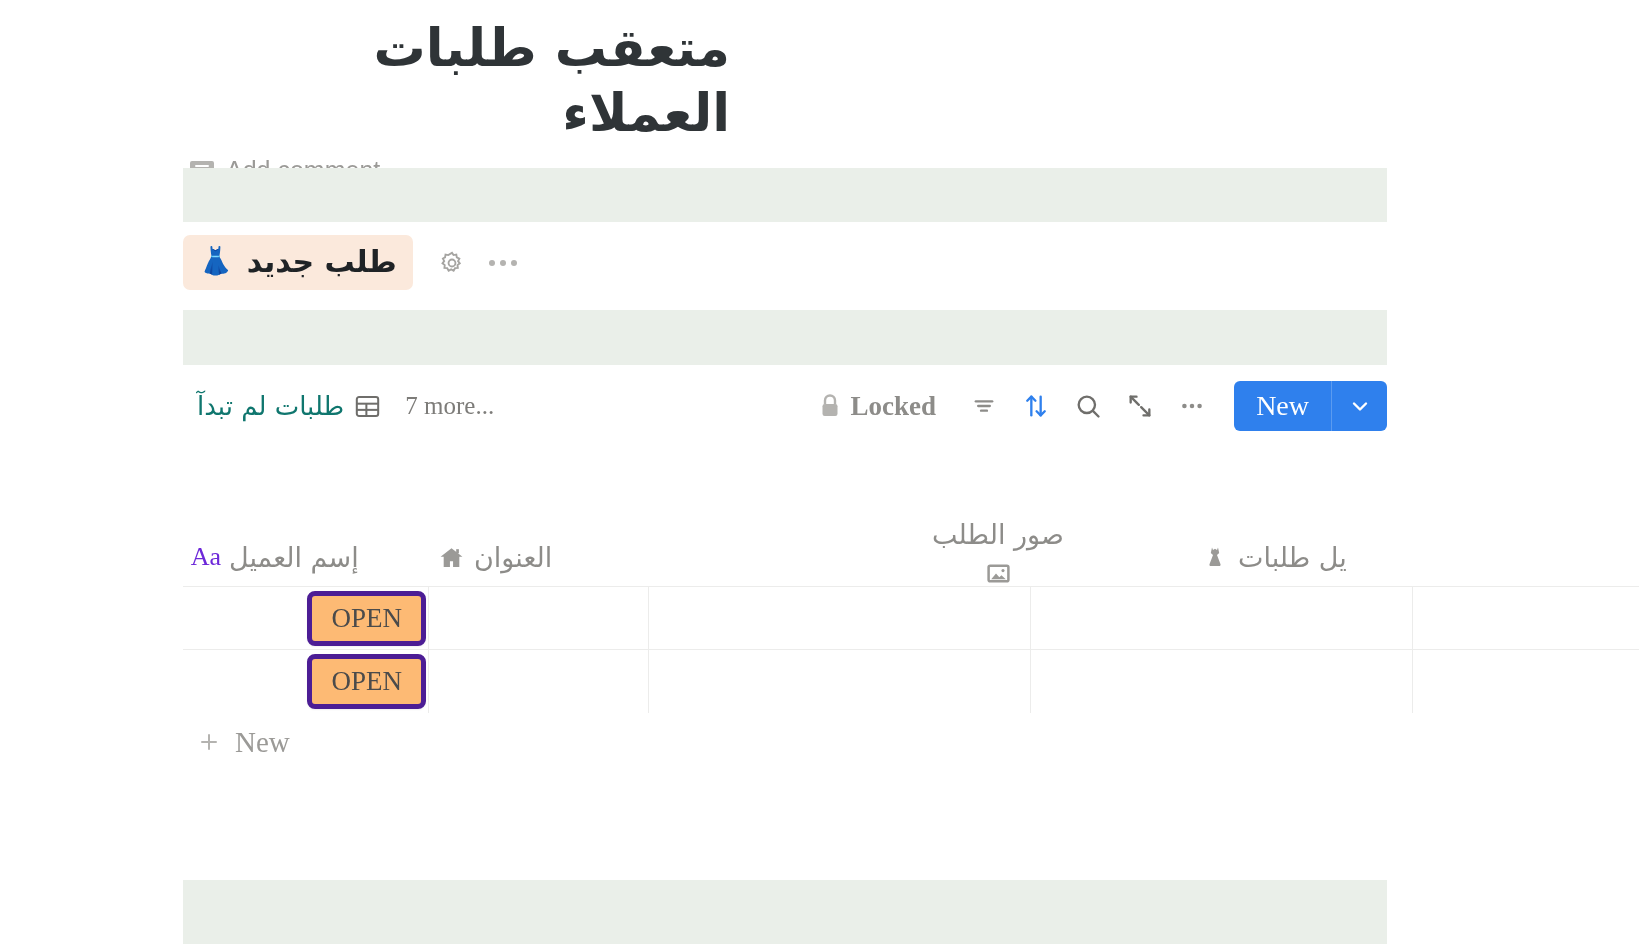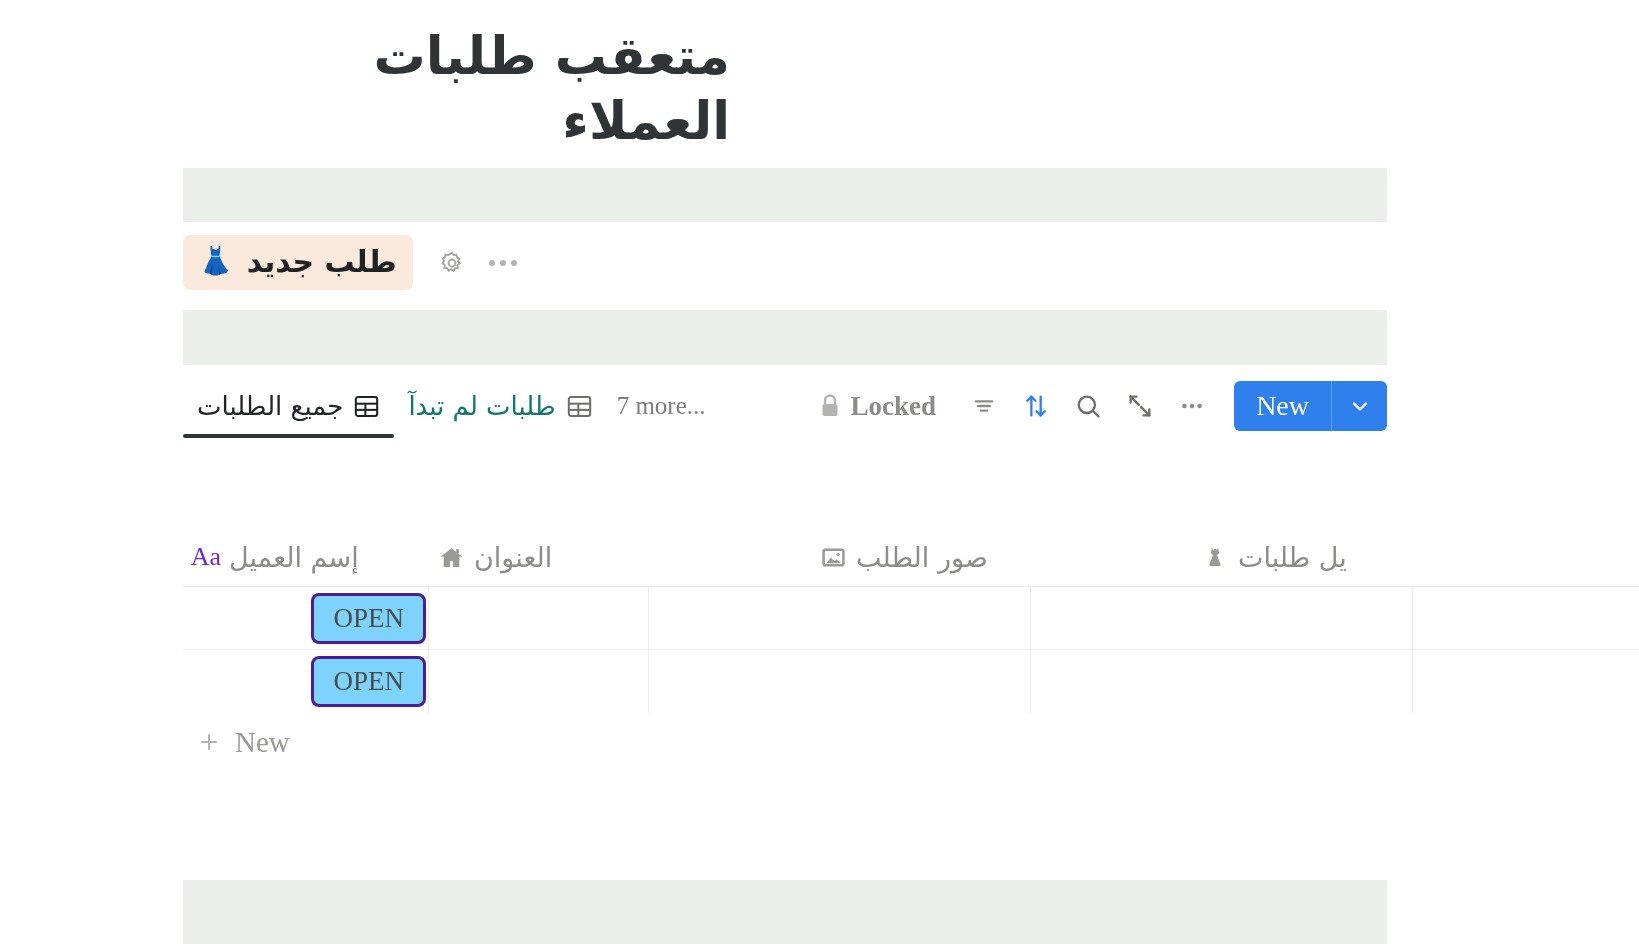--- a/index.html
+++ b/index.html
@@ -6,21 +6,21 @@
   html, body {
     width: 1639px;
     height: 944px;
     background: #ffffff;
     font-family: "Liberation Sans", "DejaVu Sans", sans-serif;
     overflow: hidden;
   }
   .page { position: relative; width: 1639px; height: 944px; background:#fff; }
 
   
-  .title-block { position: absolute; left: 190px; top: 24px; width: 1200px; }
+  .title-block { position: absolute; left: 190px; top: 16px; width: 1200px; }
   .page-title {
     font-family: "DejaVu Sans", "Liberation Sans", sans-serif;
     font-size: 52px;
     font-weight: 700;
     color: #2f3437;
     line-height: 1.25;
     direction: rtl;
     text-align: right;
     width: 540px;
     letter-spacing: -0.5px;
@@ -161,34 +161,34 @@
   }
   .th-icon { width: 26px; height: 26px; flex:none; display:flex; align-items:center; justify-content:center; }
   .aa-icon {
     font-family: Liberation Serif, serif;
     font-size: 26px; color:#6d28d9; line-height:1;
   }
 
   .col-0 { width: 245px; }
   .col-1 { width: 220px; }
   .col-2 { width: 382px; }
-  .col-3 { width: 382px; }
+  .col-3 { width: 382px; flex-direction: column; }
   .col-4 { width: 241px; }
 
   .trow { display: flex; height: 63px; border-top: 1px solid #ececeb; }
   .trow:last-of-type { border-bottom: 1px solid #ececeb; }
   .td {
     height: 63px; border-left: 1px solid #ececeb;
     display:flex; align-items:center; justify-content:center;
   }
   .td.first { border-left: none; justify-content: flex-end; padding-left: 0; padding-right: 0; }
   .open-chip {
-    border: 3px solid #4c1d95;
+    border: 5px solid #4c1d95;
     border-radius: 8px;
-    background: #7dd3fc;
+    background: #fdba74;
     box-shadow: 0 1px 2px rgba(0,0,0,0.06);
     padding: 7px 19px;
     font-family: "Liberation Serif", serif;
     font-size: 27px; color: #4b4b4b;
     cursor: pointer;
     margin-right: 2px;
   }
   .new-row {
     display:flex; align-items:center; gap: 14px;
     height: 60px; padding-left: 14px; cursor: pointer;
@@ -237,31 +237,20 @@
     <span class="dots-btn">
       <i></i>
       <i></i>
       <i></i>
     </span>
   </div>
 
   <div class="view-bar">
     <div class="tabs">
 
-      <div class="tab active">
-        <span class="tab-icon">
-          <svg viewBox="0 0 24 24" width="27" height="27" xmlns="http://www.w3.org/2000/svg" fill="none" stroke="#1f2326" stroke-width="1.8">
-            <rect x="2.5" y="3.5" width="19" height="17" rx="2"></rect>
-            <line x1="2.5" y1="9.5" x2="21.5" y2="9.5"></line>
-            <line x1="2.5" y1="15" x2="21.5" y2="15"></line>
-            <line x1="11" y1="9.5" x2="11" y2="20.5"></line>
-          </svg>
-        </span>
-        <span class="tab-label">جميع الطلبات</span>
-      </div>
 
       <div class="tab">
         <span class="tab-icon">
           <svg viewBox="0 0 24 24" width="27" height="27" xmlns="http://www.w3.org/2000/svg" fill="none" stroke="#6f6e6b" stroke-width="1.8">
             <rect x="2.5" y="3.5" width="19" height="17" rx="2"></rect>
             <line x1="2.5" y1="9.5" x2="21.5" y2="9.5"></line>
             <line x1="2.5" y1="15" x2="21.5" y2="15"></line>
             <line x1="11" y1="9.5" x2="11" y2="20.5"></line>
           </svg>
         </span>

